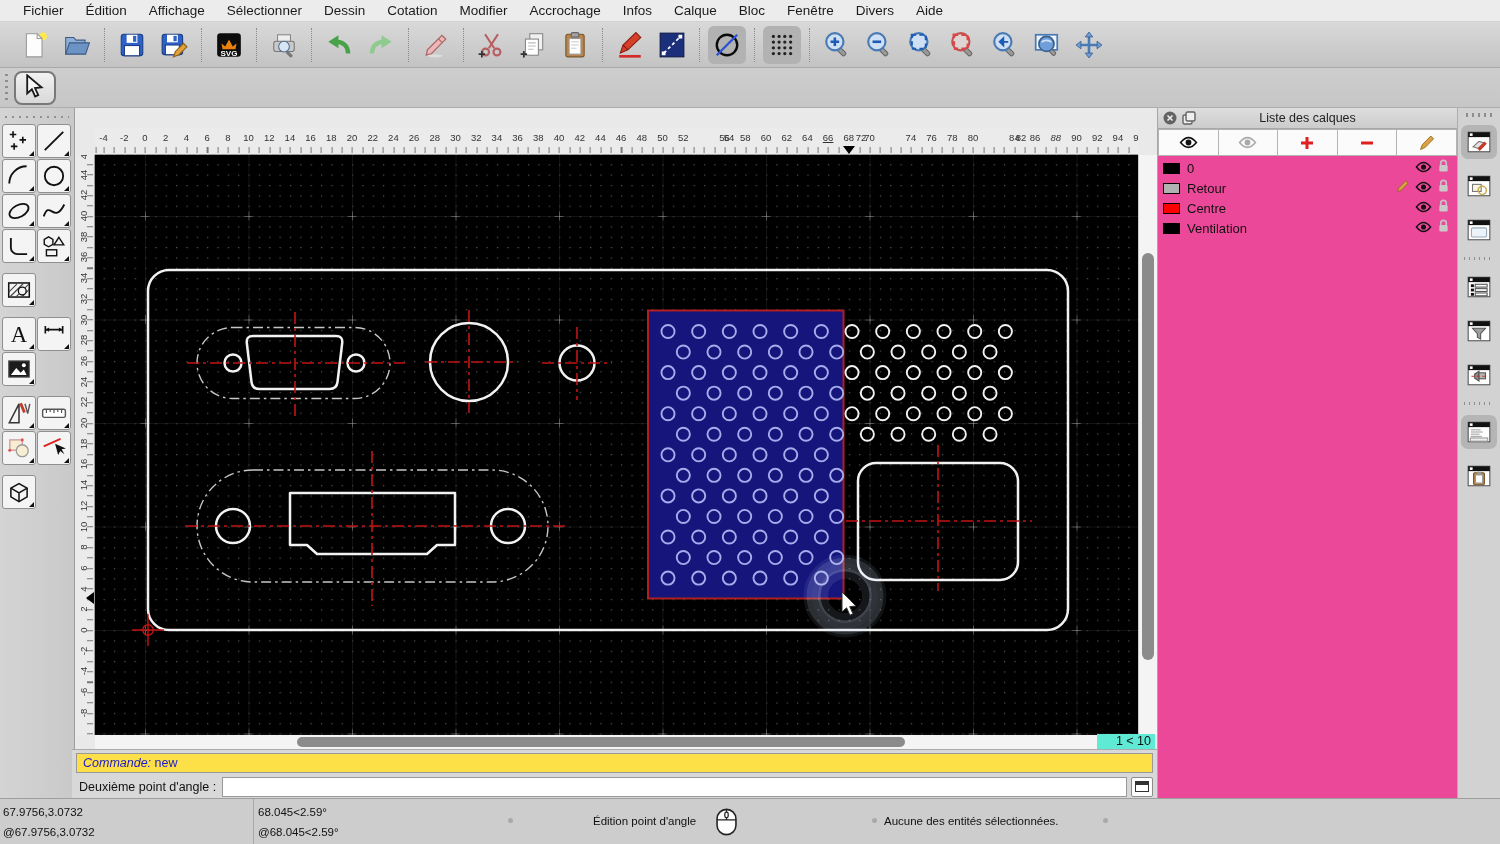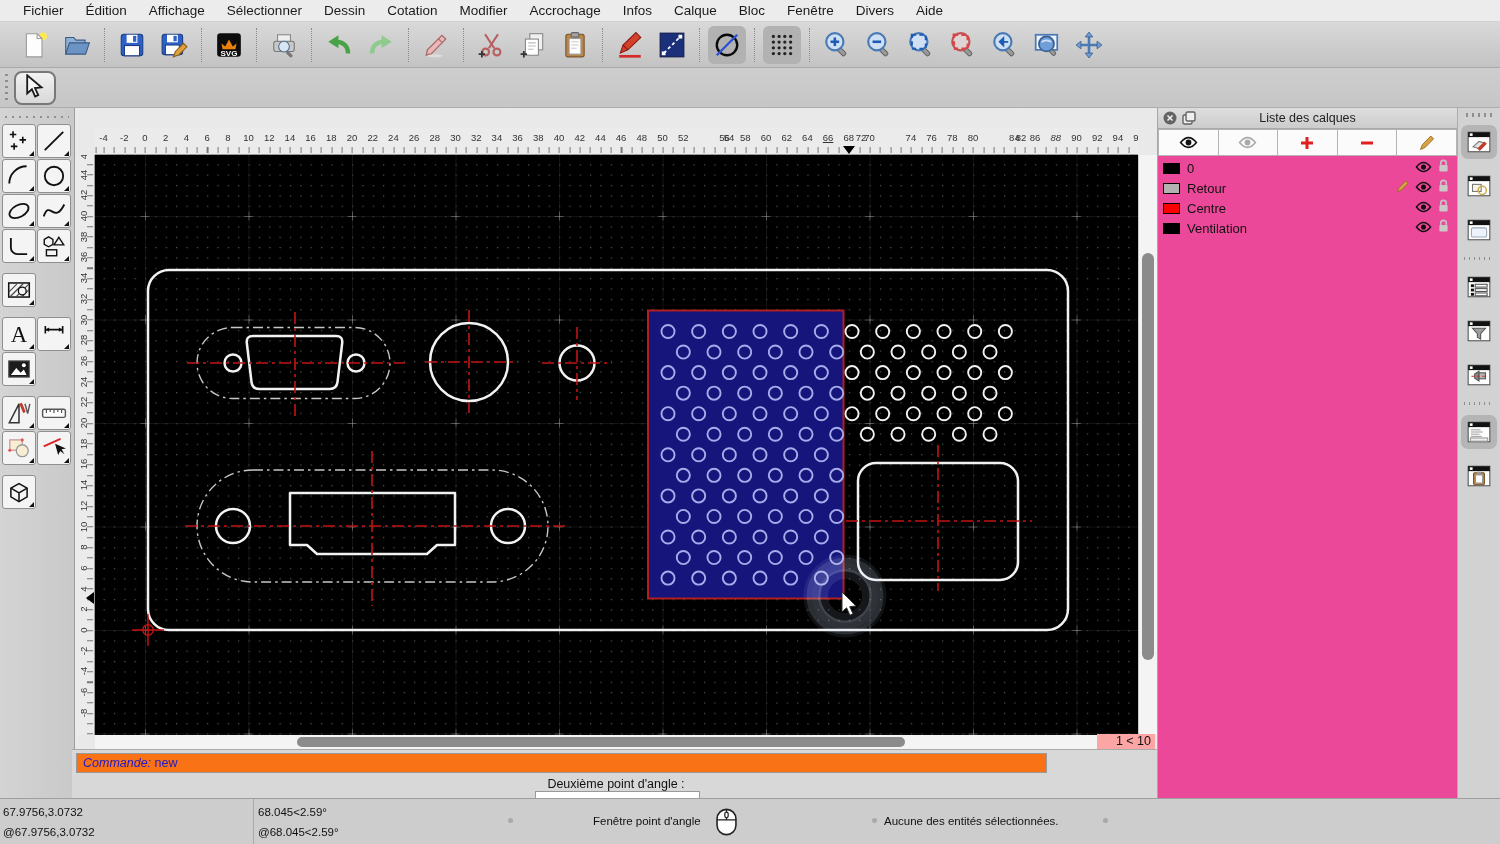--- a/index.html
+++ b/index.html
@@ -47,26 +47,26 @@
   #canvas-wrap { position:absolute; left:20px; top:47px; width:1043px; height:580px; background:#000; }
   #canvas-wrap svg { display:block; }
   .ent { stroke:#f2f2f2; fill:none; stroke-width:2.5; }
   .cl { stroke:#c41414; fill:none; stroke-width:1.6; stroke-dasharray:12 4 3 4; }
   .dd { stroke:#c6c6c6; fill:none; stroke-width:1.4; stroke-dasharray:10 4 2.5 4; }
 
   .v-scroll { position:absolute; left:1063px; top:47px; width:19px; height:580px; background:#f4f4f4; border-left:1px solid #c9c9c9; }
   .v-scroll .thumb { position:absolute; left:3px; width:12px; border-radius:6px; background:#8b8b8b; }
   .h-scroll { position:absolute; left:20px; top:627px; width:1043px; height:14px; background:#f4f4f4; }
   .h-scroll .thumb { position:absolute; top:2px; height:10px; border-radius:5px; background:#8b8b8b; }
-  #zoom-indicator { position:absolute; right:2px; top:626px; width:58px; height:15px; background:#fca5a5; font-size:12.5px; color:#111; text-align:right; padding-right:4px; }
+  #zoom-indicator { position:absolute; right:2px; top:626px; width:58px; height:15px; background:#5eead4; font-size:12.5px; color:#111; text-align:right; padding-right:4px; }
 
   #cmd-widget { position:absolute; left:-3px; top:641px; width:1085px; height:49px; background:#d8d8d8; border-top:1px solid #aaa; }
-  #cmd-history { position:absolute; left:4px; top:3px; width:971px; height:20px; background:#f97316; border:1px solid #999; font-size:12.5px; padding:2px 0 0 6px; color:#1a1acc; }
+  #cmd-history { position:absolute; left:4px; top:3px; width:1077px; height:20px; background:#fde047; border:1px solid #999; font-size:12.5px; padding:2px 0 0 6px; color:#1a1acc; }
   #cmd-history .lbl { font-style:italic; }
-  #cmd-row { position:absolute; left:4px; top:27px; width:1077px; height:20px; display:flex; align-items:center;flex-direction:column; }
+  #cmd-row { position:absolute; left:4px; top:27px; width:1077px; height:20px; display:flex; align-items:center; }
   #cmd-prompt { font-size:12.5px; color:#111; padding-left:3px; white-space:nowrap; }
   #cmd-input { flex:1; height:20px; margin-left:6px; border:1px solid #999; background:#fff; font-size:12px; padding:0 4px; font-family:"Liberation Sans",sans-serif; }
   #cmd-kb-btn { width:22px; height:20px; margin-left:4px; background:#fdfdfd; border:1px solid #8c8c8c; border-radius:2px; display:flex; align-items:center; justify-content:center; }
 
   
   #layers-panel { position:absolute; left:1157px; top:108px; width:300px; height:690px; background:#ec4899; border-left:1px solid #a7a7a7; }
   #lp-header { position:absolute; left:0; top:0; width:299px; height:21px; background:linear-gradient(#dedede,#cccccc); border-bottom:1px solid #a8a8a8; }
   #lp-title { position:absolute; width:100%; text-align:center; top:3px; font-size:12.5px; color:#222; }
   .lp-close, .lp-undock { position:absolute; top:3px; width:14px; height:14px; }
   .lp-close { left:5px; }
@@ -959,21 +959,21 @@
       </div>
   </div>
 
   <div id="statusbar">
     <div class="sb-line" style="left:3px;top:7px;">67.9756,3.0732</div>
     <div class="sb-line" style="left:3px;top:27px;">@67.9756,3.0732</div>
     <div id="sb-sep1"></div>
     <div class="sb-line" style="left:258px;top:7px;">68.045&lt;2.59°</div>
     <div class="sb-line" style="left:258px;top:27px;">@68.045&lt;2.59°</div>
     <div class="sb-dot" style="left:508px;"></div>
-    <div class="sb-line" style="left:593px;top:16px;">Fenêtre point d'angle</div>
+    <div class="sb-line" style="left:593px;top:16px;">Édition point d'angle</div>
     <div id="sb-mouse"><svg width="21" height="28" viewBox="0 0 20 26">
           <rect x="1" y="1" width="18" height="24" rx="9" fill="#fff" stroke="#222" stroke-width="1.5"></rect>
           <path d="M10 1v10M1 11h18" stroke="#222" stroke-width="1.2"></path>
           <rect x="8.4" y="3.5" width="3.2" height="5.5" rx="1.6" fill="#fff" stroke="#222" stroke-width="1.2"></rect>
         </svg></div>
     <div class="sb-dot" style="left:872px;"></div>
     <div class="sb-line" style="left:884px;top:16px;">Aucune des entités sélectionnées.</div>
     <div class="sb-dot" style="left:1103px;"></div>
   </div>
 

